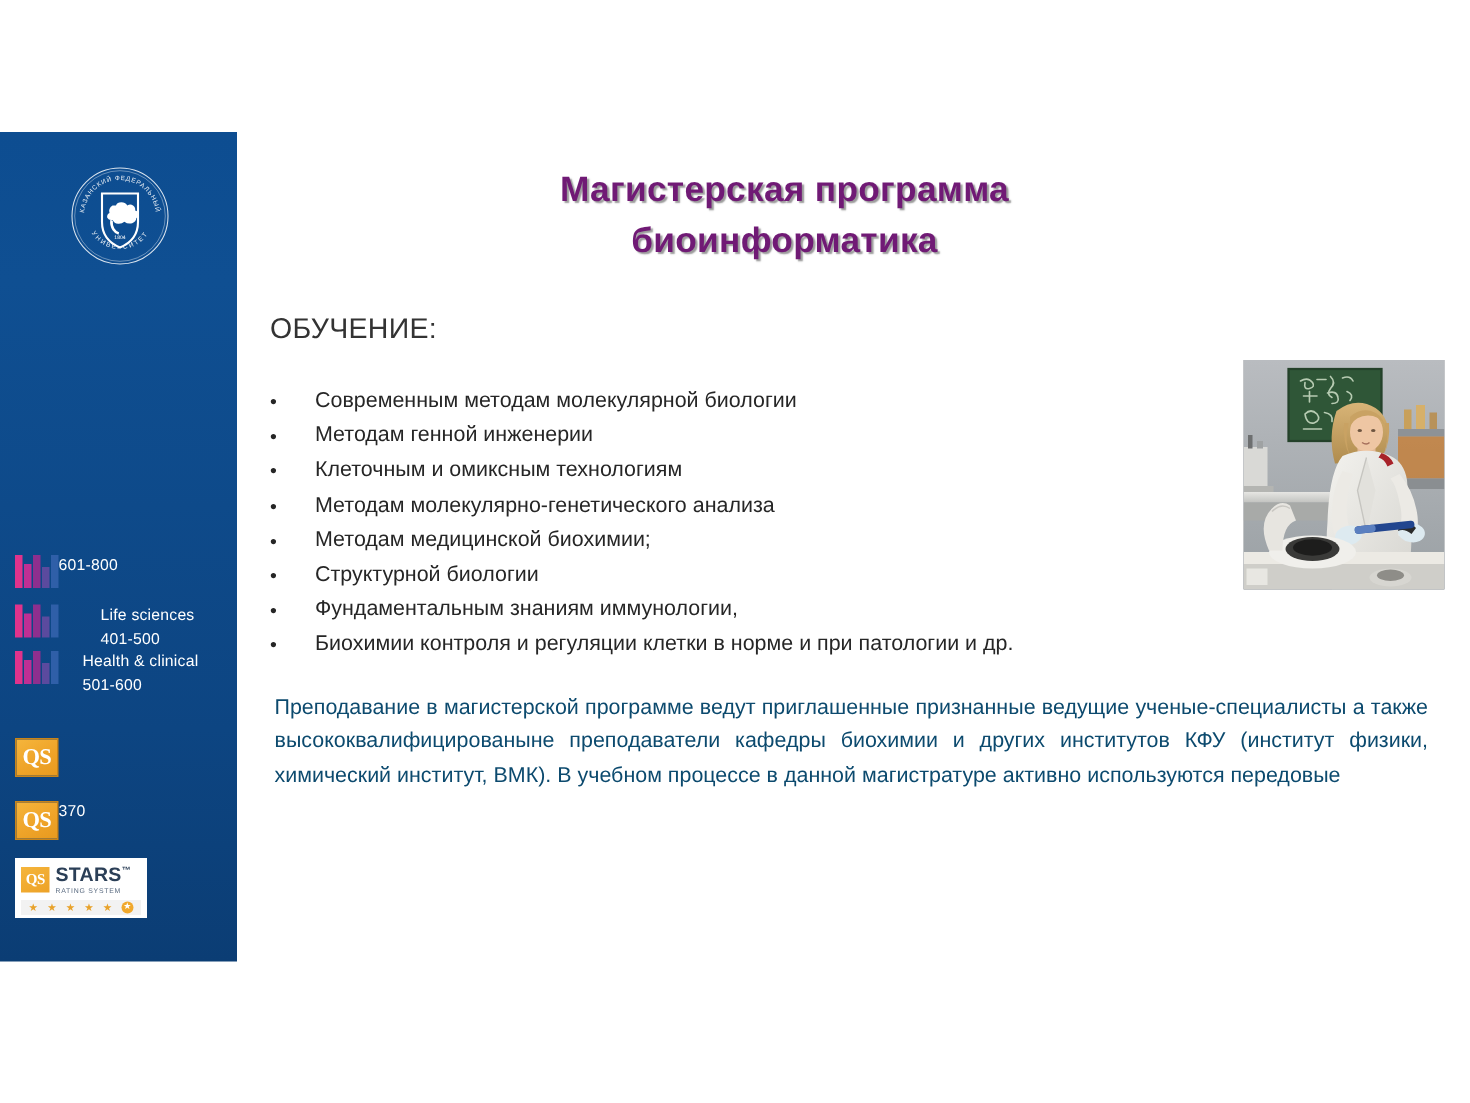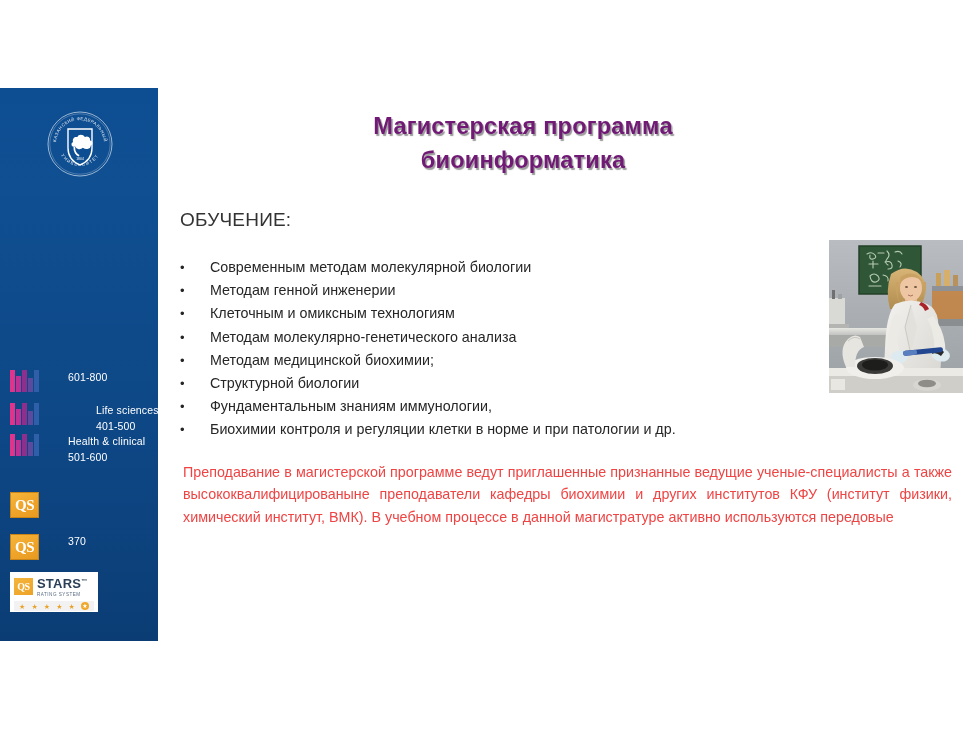--- a/index.html
+++ b/index.html
@@ -56,21 +56,21 @@
     position: absolute;
     bottom: 0;
     width: 5px;
   }
   .rank-text {
     color: #ffffff;
     font-size: 10.5px;
     line-height: 15.5px;
     letter-spacing: 0.15px;
     white-space: pre-line;
-    padding-left: 29px;
+    padding-left: 0;
     font-weight: 400;
   }
   .qs-logo {
     width: 29px;
     height: 26px;
     flex: none;
     background: linear-gradient(150deg,#f5b53c 0%, #efa429 55%, #e79a1f 100%);
     border: 1px solid #c98418;
     box-sizing: border-box;
     color: #ffffff;
@@ -196,21 +196,21 @@
   }
   .bullet .btxt { flex: 1; }
 
   #paragraph {
     position: absolute;
     left: 183px;
     top: 461px;
     width: 769px;
     font-size: 14.3px;
     line-height: 22.4px;
-    color: #ef4444;
+    color: #0c4a6e;
     text-align: justify;
   }
   #paragraph span.last { display: block; }
 
   
   #photo {
     position: absolute;
     left: 829px;
     top: 240px;
     width: 134px;
@@ -275,21 +275,21 @@
     <i class="the-bar" style="left:0px;  height:22px; background:#e0338c;"></i>
     <i class="the-bar" style="left:6px;  height:16px; background:#c02f94;"></i>
     <i class="the-bar" style="left:12px; height:22px; background:#8e2f8e;"></i>
     <i class="the-bar" style="left:18px; height:14px; background:#5b4a9e;"></i>
     <i class="the-bar" style="left:24px; height:22px; background:#2f5fa8;"></i>
   </span>
   <span class="rank-text">Life  sciences
 401-500</span>
 </div>
 
-<div class="rank-row" style="left:10px; top:434px;">
+<div class="rank-row" style="left:10px; top:434px;gap:16px;">
   <span class="the-logo">
     <i class="the-bar" style="left:0px;  height:22px; background:#e0338c;"></i>
     <i class="the-bar" style="left:6px;  height:16px; background:#c02f94;"></i>
     <i class="the-bar" style="left:12px; height:22px; background:#8e2f8e;"></i>
     <i class="the-bar" style="left:18px; height:14px; background:#5b4a9e;"></i>
     <i class="the-bar" style="left:24px; height:22px; background:#2f5fa8;"></i>
   </span>
   <span class="rank-text">Health  &amp; clinical
 501-600</span>
 </div>

